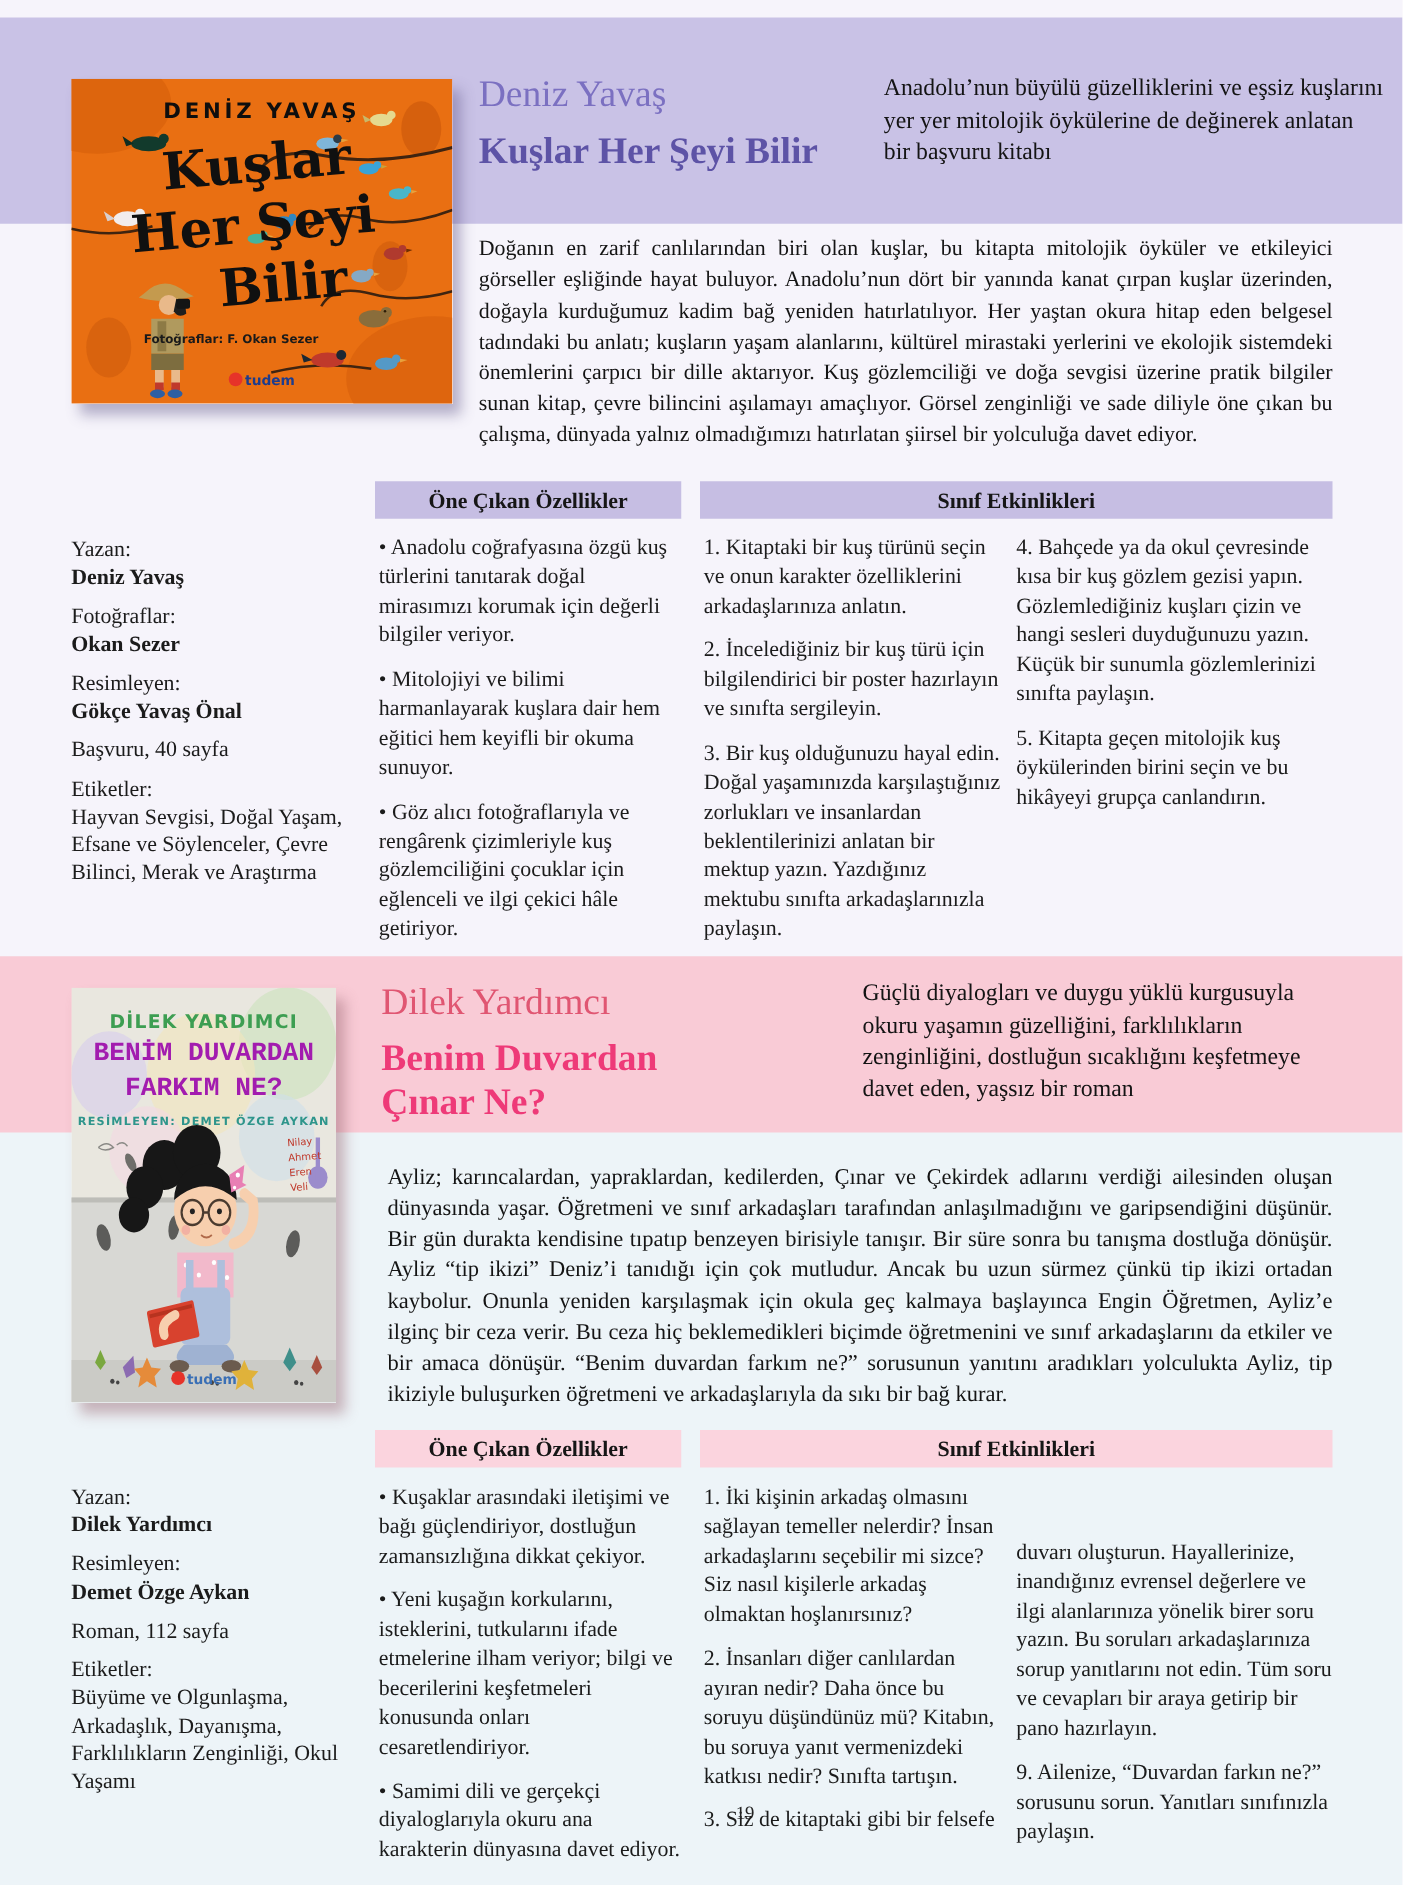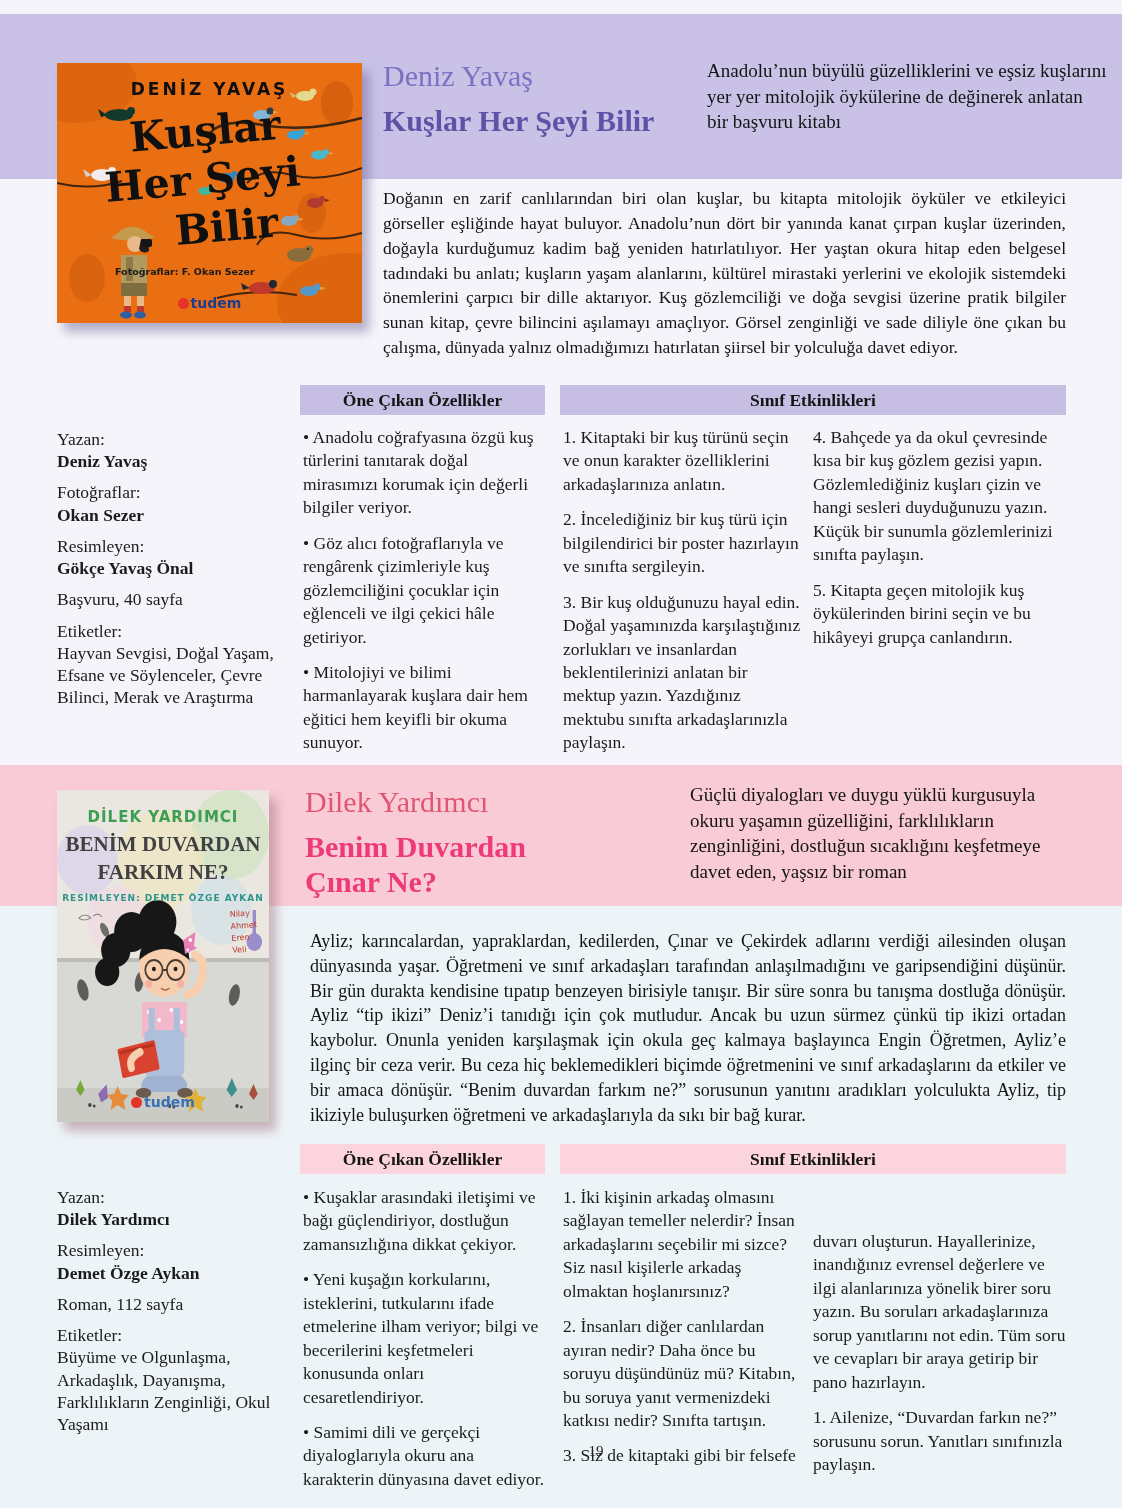--- a/index.html
+++ b/index.html
@@ -22,27 +22,27 @@
   .cover svg{position:absolute;left:0;top:0;width:100%;height:100%;}
   .c1-author{position:absolute;top:16px;left:0;right:0;text-align:center;
     font-family:"DejaVu Sans",sans-serif;font-weight:bold;font-size:17px;letter-spacing:3px;color:#0e0e0e;}
   .c1-title{position:absolute;top:44px;left:0;right:0;text-align:center;transform:rotate(-5deg);
     font-family:"DejaVu Serif",serif;font-weight:bold;font-size:41px;line-height:1.18;color:#101010;}
   .c1-title .l2{margin-left:-14px;}
   .c1-title .l3{margin-left:26px;}
   .c1-credit{position:absolute;bottom:46px;left:58px;font-family:"DejaVu Sans",sans-serif;
     font-size:9.5px;font-weight:bold;color:#1a1a1a;}
   .pub{position:absolute;bottom:12px;left:0;right:0;text-align:center;
-    font-family:"DejaVu Sans",sans-serif;font-weight:bold;font-size:14px;color:#1c3c8f;}
+    font-family:"DejaVu Sans",sans-serif;font-weight:bold;font-size:11px;color:#1c3c8f;}
   .pub .dot{display:inline-block;width:11px;height:11px;border-radius:50%;
     background:#e63329;vertical-align:middle;margin-right:2px;position:relative;top:-1px;}
   .c2-author{position:absolute;top:18px;left:0;right:0;text-align:center;
     font-family:"DejaVu Sans",sans-serif;font-weight:bold;font-size:15px;letter-spacing:1px;color:#3d9e52;}
   .c2-title{position:absolute;top:40px;left:0;right:0;text-align:center;
-    font-family:Liberation Serif, serif;font-weight:bold;font-size:21px;line-height:1.35;color:#404040;}
+    font-family:Liberation Mono, monospace;font-weight:bold;font-size:21px;line-height:1.35;color:#a21caf;}
   .c2-illus{position:absolute;top:103px;left:0;right:0;text-align:center;
     font-family:"DejaVu Sans",sans-serif;font-weight:bold;font-size:9px;letter-spacing:1px;color:#2e958b;}
   .c2-graffiti{position:absolute;top:118px;right:12px;font-family:"DejaVu Sans",sans-serif;
     font-size:8px;line-height:1.5;color:#c0392b;transform:rotate(-4deg);white-space:pre-line;}
   .c2-pub{color:#3a6fb5;}
   
   .tblock1{left:383px;top:58px;width:310px;}
   .tblock2{left:305px;top:784px;width:370px;}
   .b-author{font-size:30px;line-height:1.2;}
   .tblock1 .b-author{color:#7b70c1;}
@@ -225,22 +225,22 @@
   <div class="fmt">Başvuru, 40 sayfa</div>
   <div class="tags-label">Etiketler:</div>
   <div>Hayvan Sevgisi, Doğal Yaşam, Efsane ve Söylenceler, Çevre Bilinci, Merak ve Araştırma</div>
 </div>
 
 <div class="abs bar bar-f1">Öne Çıkan Özellikler</div>
 <div class="abs bar bar-a1">Sınıf Etkinlikleri</div>
 
 <div class="abs col feats1">
     <p class="feat">Anadolu coğrafyasına özgü kuş türlerini tanıtarak doğal mirasımızı korumak için değerli bilgiler veriyor.</p>
+    <p class="feat">Mitolojiyi ve bilimi harmanlayarak kuşlara dair hem eğitici hem keyifli bir okuma sunuyor.</p>
     <p class="feat">Göz alıcı fotoğraflarıyla ve rengârenk çizimleriyle kuş gözlemciliğini çocuklar için eğlenceli ve ilgi çekici hâle getiriyor.</p>
-    <p class="feat">Mitolojiyi ve bilimi harmanlayarak kuşlara dair hem eğitici hem keyifli bir okuma sunuyor.</p>
   </div>
 <div class="abs col acts1a">
     <p class="act">1. Kitaptaki bir kuş türünü seçin ve onun karakter özelliklerini arkadaşlarınıza anlatın.</p>
     <p class="act">2. İncelediğiniz bir kuş türü için bilgilendirici bir poster hazırlayın ve sınıfta sergileyin.</p>
     <p class="act">3. Bir kuş olduğunuzu hayal edin. Doğal yaşamınızda karşılaştığınız zorlukları ve insanlardan beklentilerinizi anlatan bir mektup yazın. Yazdığınız mektubu sınıfta arkadaşlarınızla paylaşın.</p>
   </div>
 <div class="abs col acts1b">
     <p class="act">4. Bahçede ya da okul çevresinde kısa bir kuş gözlem gezisi yapın. Gözlemlediğiniz kuşları çizin ve hangi sesleri duyduğunuzu yazın. Küçük bir sunumla gözlemlerinizi sınıfta paylaşın.</p>
     <p class="act">5. Kitapta geçen mitolojik kuş öykülerinden birini seçin ve bu hikâyeyi grupça canlandırın.</p>
   </div>
@@ -376,16 +376,16 @@
     <p class="feat">Yeni kuşağın korkularını, isteklerini, tutkularını ifade etmelerine ilham veriyor; bilgi ve becerilerini keşfetmeleri konusunda onları cesaretlendiriyor.</p>
     <p class="feat">Samimi dili ve gerçekçi diyaloglarıyla okuru ana karakterin dünyasına davet ediyor.</p>
   </div>
 <div class="abs col acts2a">
     <p class="act">1. İki kişinin arkadaş olmasını sağlayan temeller nelerdir? İnsan arkadaşlarını seçebilir mi sizce? Siz nasıl kişilerle arkadaş olmaktan hoşlanırsınız?</p>
     <p class="act">2. İnsanları diğer canlılardan ayıran nedir? Daha önce bu soruyu düşündünüz mü? Kitabın, bu soruya yanıt vermenizdeki katkısı nedir? Sınıfta tartışın.</p>
     <p class="act">3. Siz de kitaptaki gibi bir felsefe</p>
   </div>
 <div class="abs col acts2b">
     <p class="act">duvarı oluşturun. Hayallerinize, inandığınız evrensel değerlere ve ilgi alanlarınıza yönelik birer soru yazın. Bu soruları arkadaşlarınıza sorup yanıtlarını not edin. Tüm soru ve cevapları bir araya getirip bir pano hazırlayın.</p>
-    <p class="act">1. Ailenize, “Duvardan farkın ne?” sorusunu sorun. Yanıtları sınıfınızla paylaşın.</p>
+    <p class="act">9. Ailenize, “Duvardan farkın ne?” sorusunu sorun. Yanıtları sınıfınızla paylaşın.</p>
   </div>
 
 <div class="abs pagenum">19</div>
 
 </body></html>

